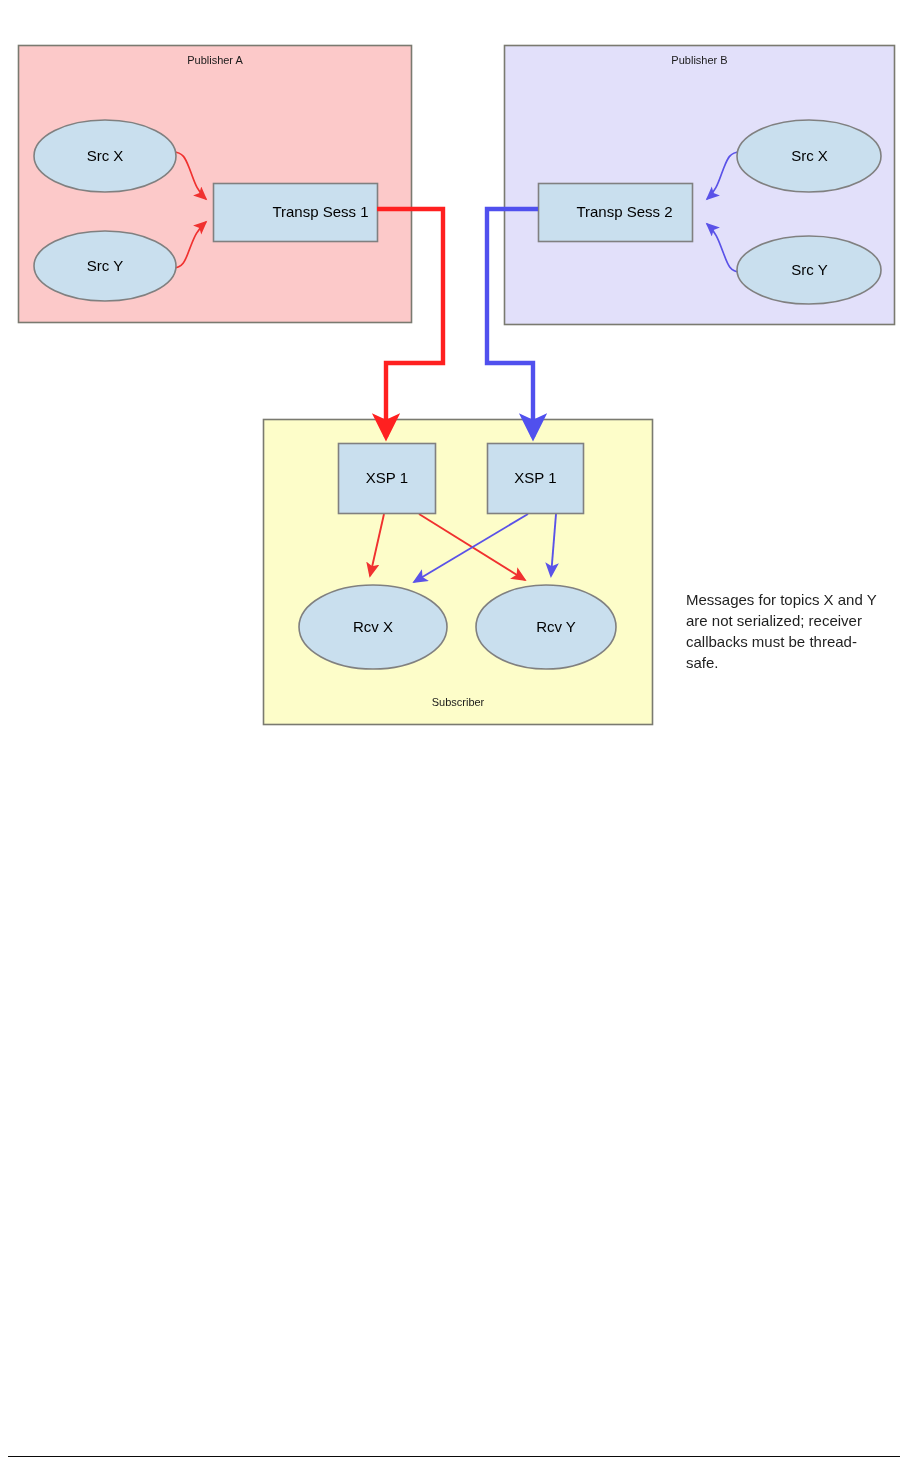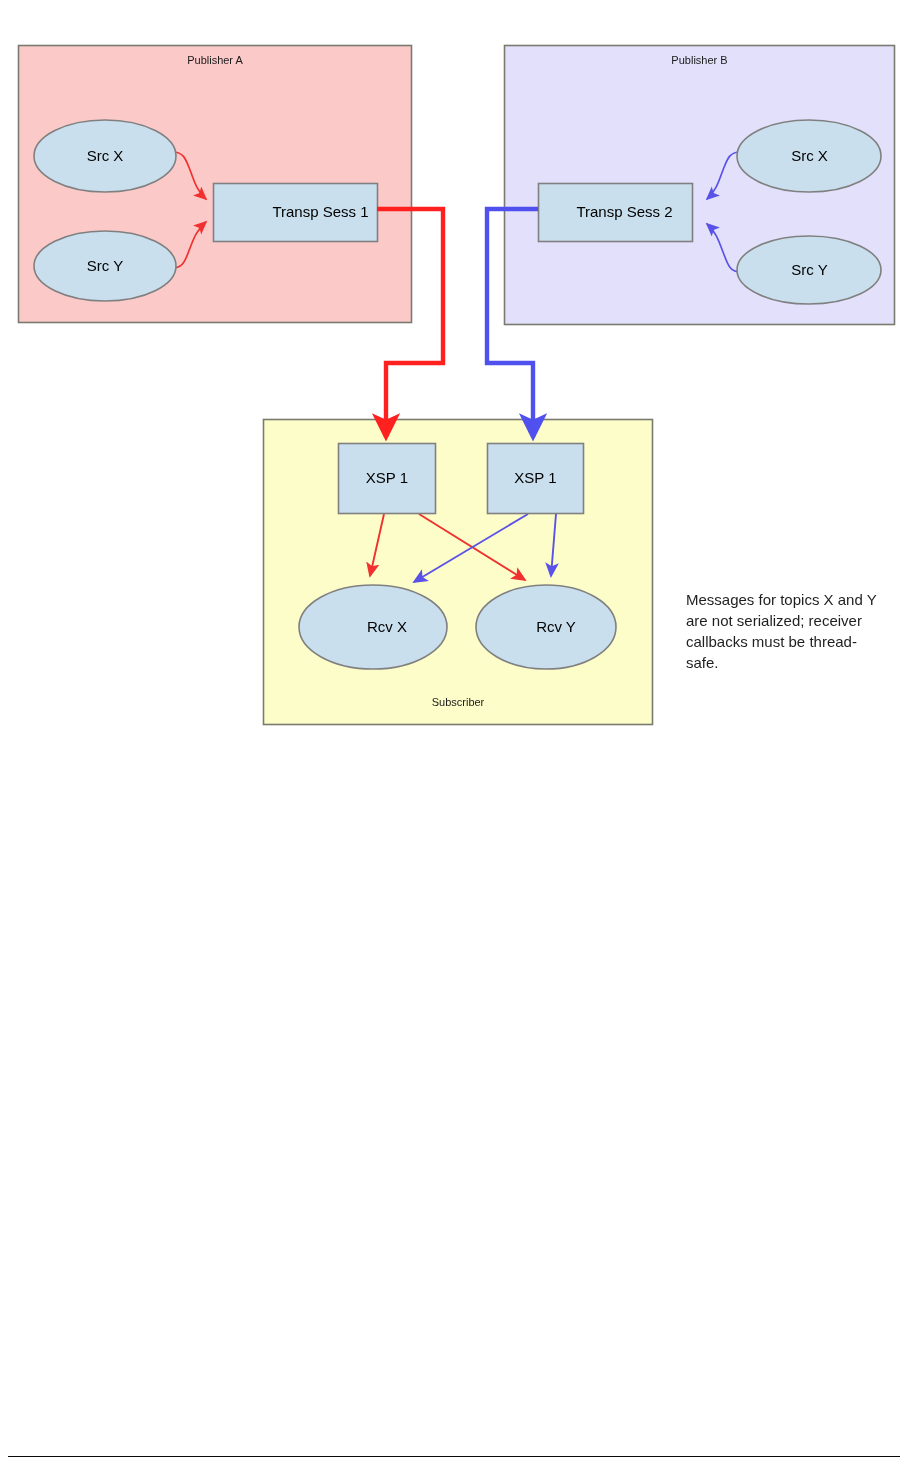--- a/index.html
+++ b/index.html
@@ -190,21 +190,21 @@
   <div class="node-label" style="left:538px; top:203px; width:173px;">Transp Sess 2</div>
 
   <div class="node-label" style="left:738px; top:147px; width:143px;">Src X</div>
 
   <div class="node-label" style="left:738px; top:261px; width:143px;">Src Y</div>
 
   <div class="node-label" style="left:338px; top:469px; width:98px;">XSP 1</div>
 
   <div class="node-label" style="left:487px; top:469px; width:97px;">XSP 1</div>
 
-  <div class="node-label" style="left:299px; top:618px; width:176px;">Rcv X</div>
+  <div class="node-label" style="left:299px; top:618px; width:148px;">Rcv X</div>
 
   <div class="node-label" style="left:476px; top:618px; width:160px;">Rcv Y</div>
 
   <div class="annotation" style="left:686px; top:589px;">Messages for topics X and Y are not serialized; receiver callbacks must be thread-safe.</div>
 
   <div class="page-rule"></div>
 
 </div>
 
 </body></html>

